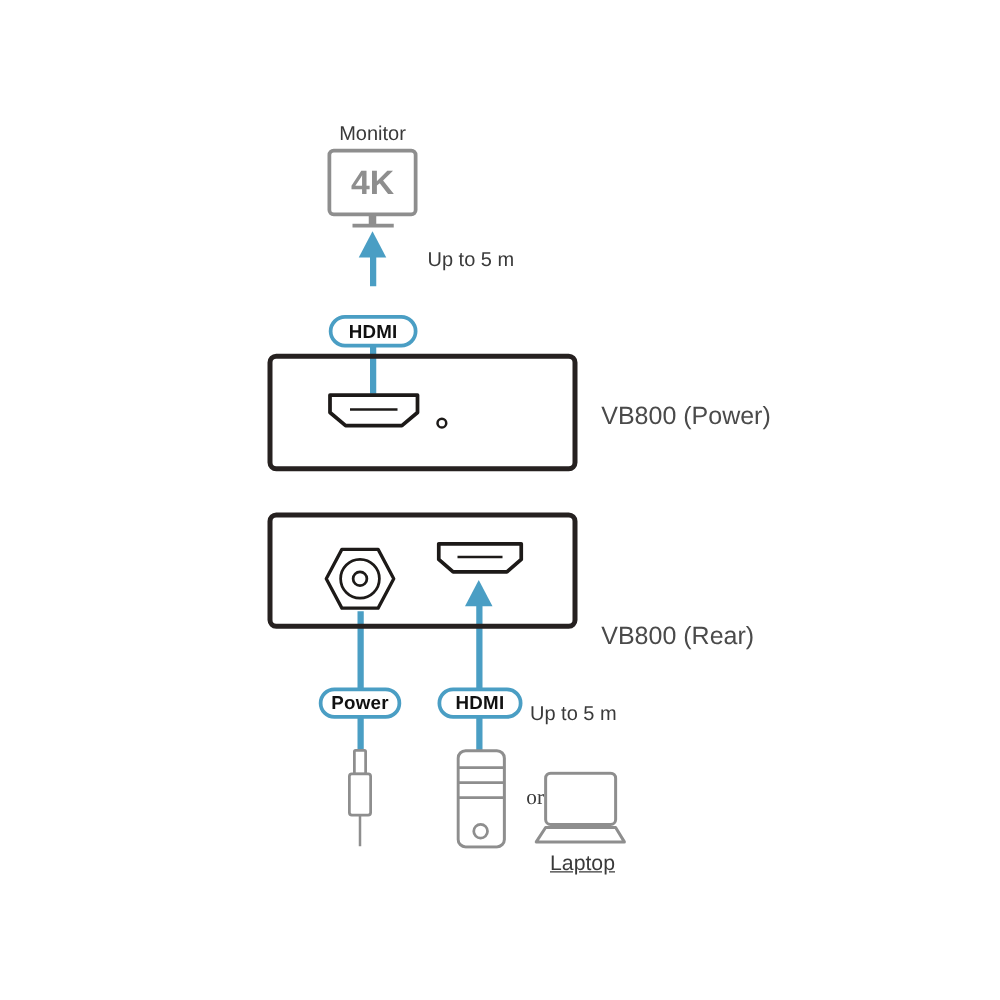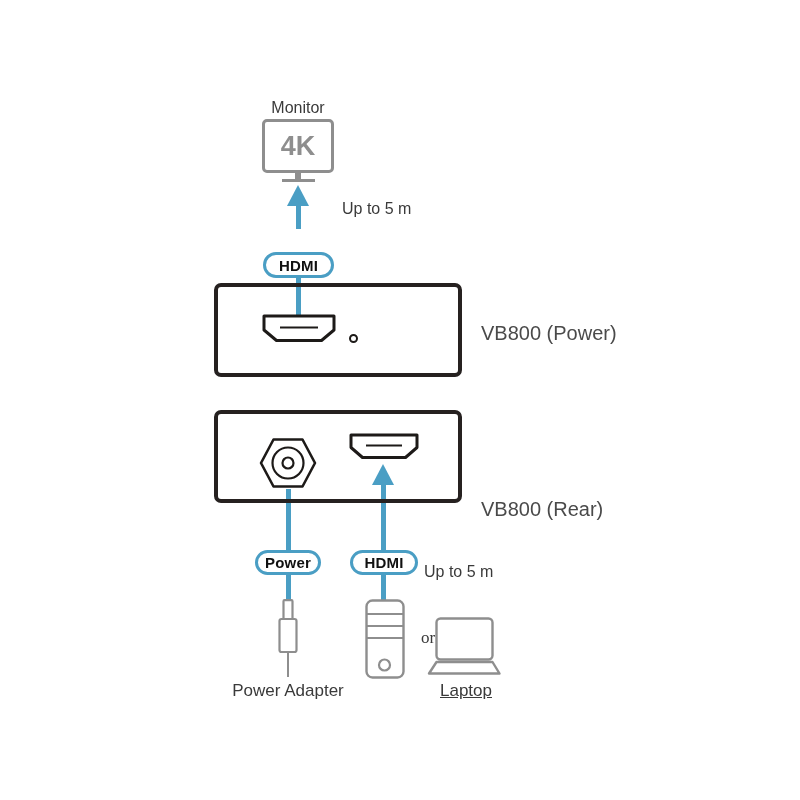--- a/index.html
+++ b/index.html
@@ -129,17 +129,16 @@
     <circle cx="19.5" cy="66" r="5.5" fill="none" stroke="#8E8E8E" stroke-width="2.2"></circle>
   </svg>
 
   <div class="txt src-label" style="left:421px;top:628px;font-family:Liberation Serif, serif;">or</div>
 
   <svg class="abs" style="left:426px;top:617px;" width="76" height="60" viewBox="0 0 76 60">
     <rect x="10.5" y="1.5" width="56" height="41" rx="4" fill="#ffffff" stroke="#8E8E8E" stroke-width="2.4"></rect>
     <path d="M10.5,45 L3,56.5 H73.5 L66.5,45 Z" fill="#ffffff" stroke="#8E8E8E" stroke-width="2.4" stroke-linejoin="round"></path>
   </svg>
 
-  <div class="txt src-label center" style="left:218px;top:681px;width:140px;">Power Adapter</div>
   <div class="txt src-label center" style="left:349px;top:657px;width:60px;">PC</div>
   <div class="txt src-label center" style="left:426px;top:681px;width:80px;text-decoration:underline;">Laptop</div>
 
 </div>
 
 </body></html>

